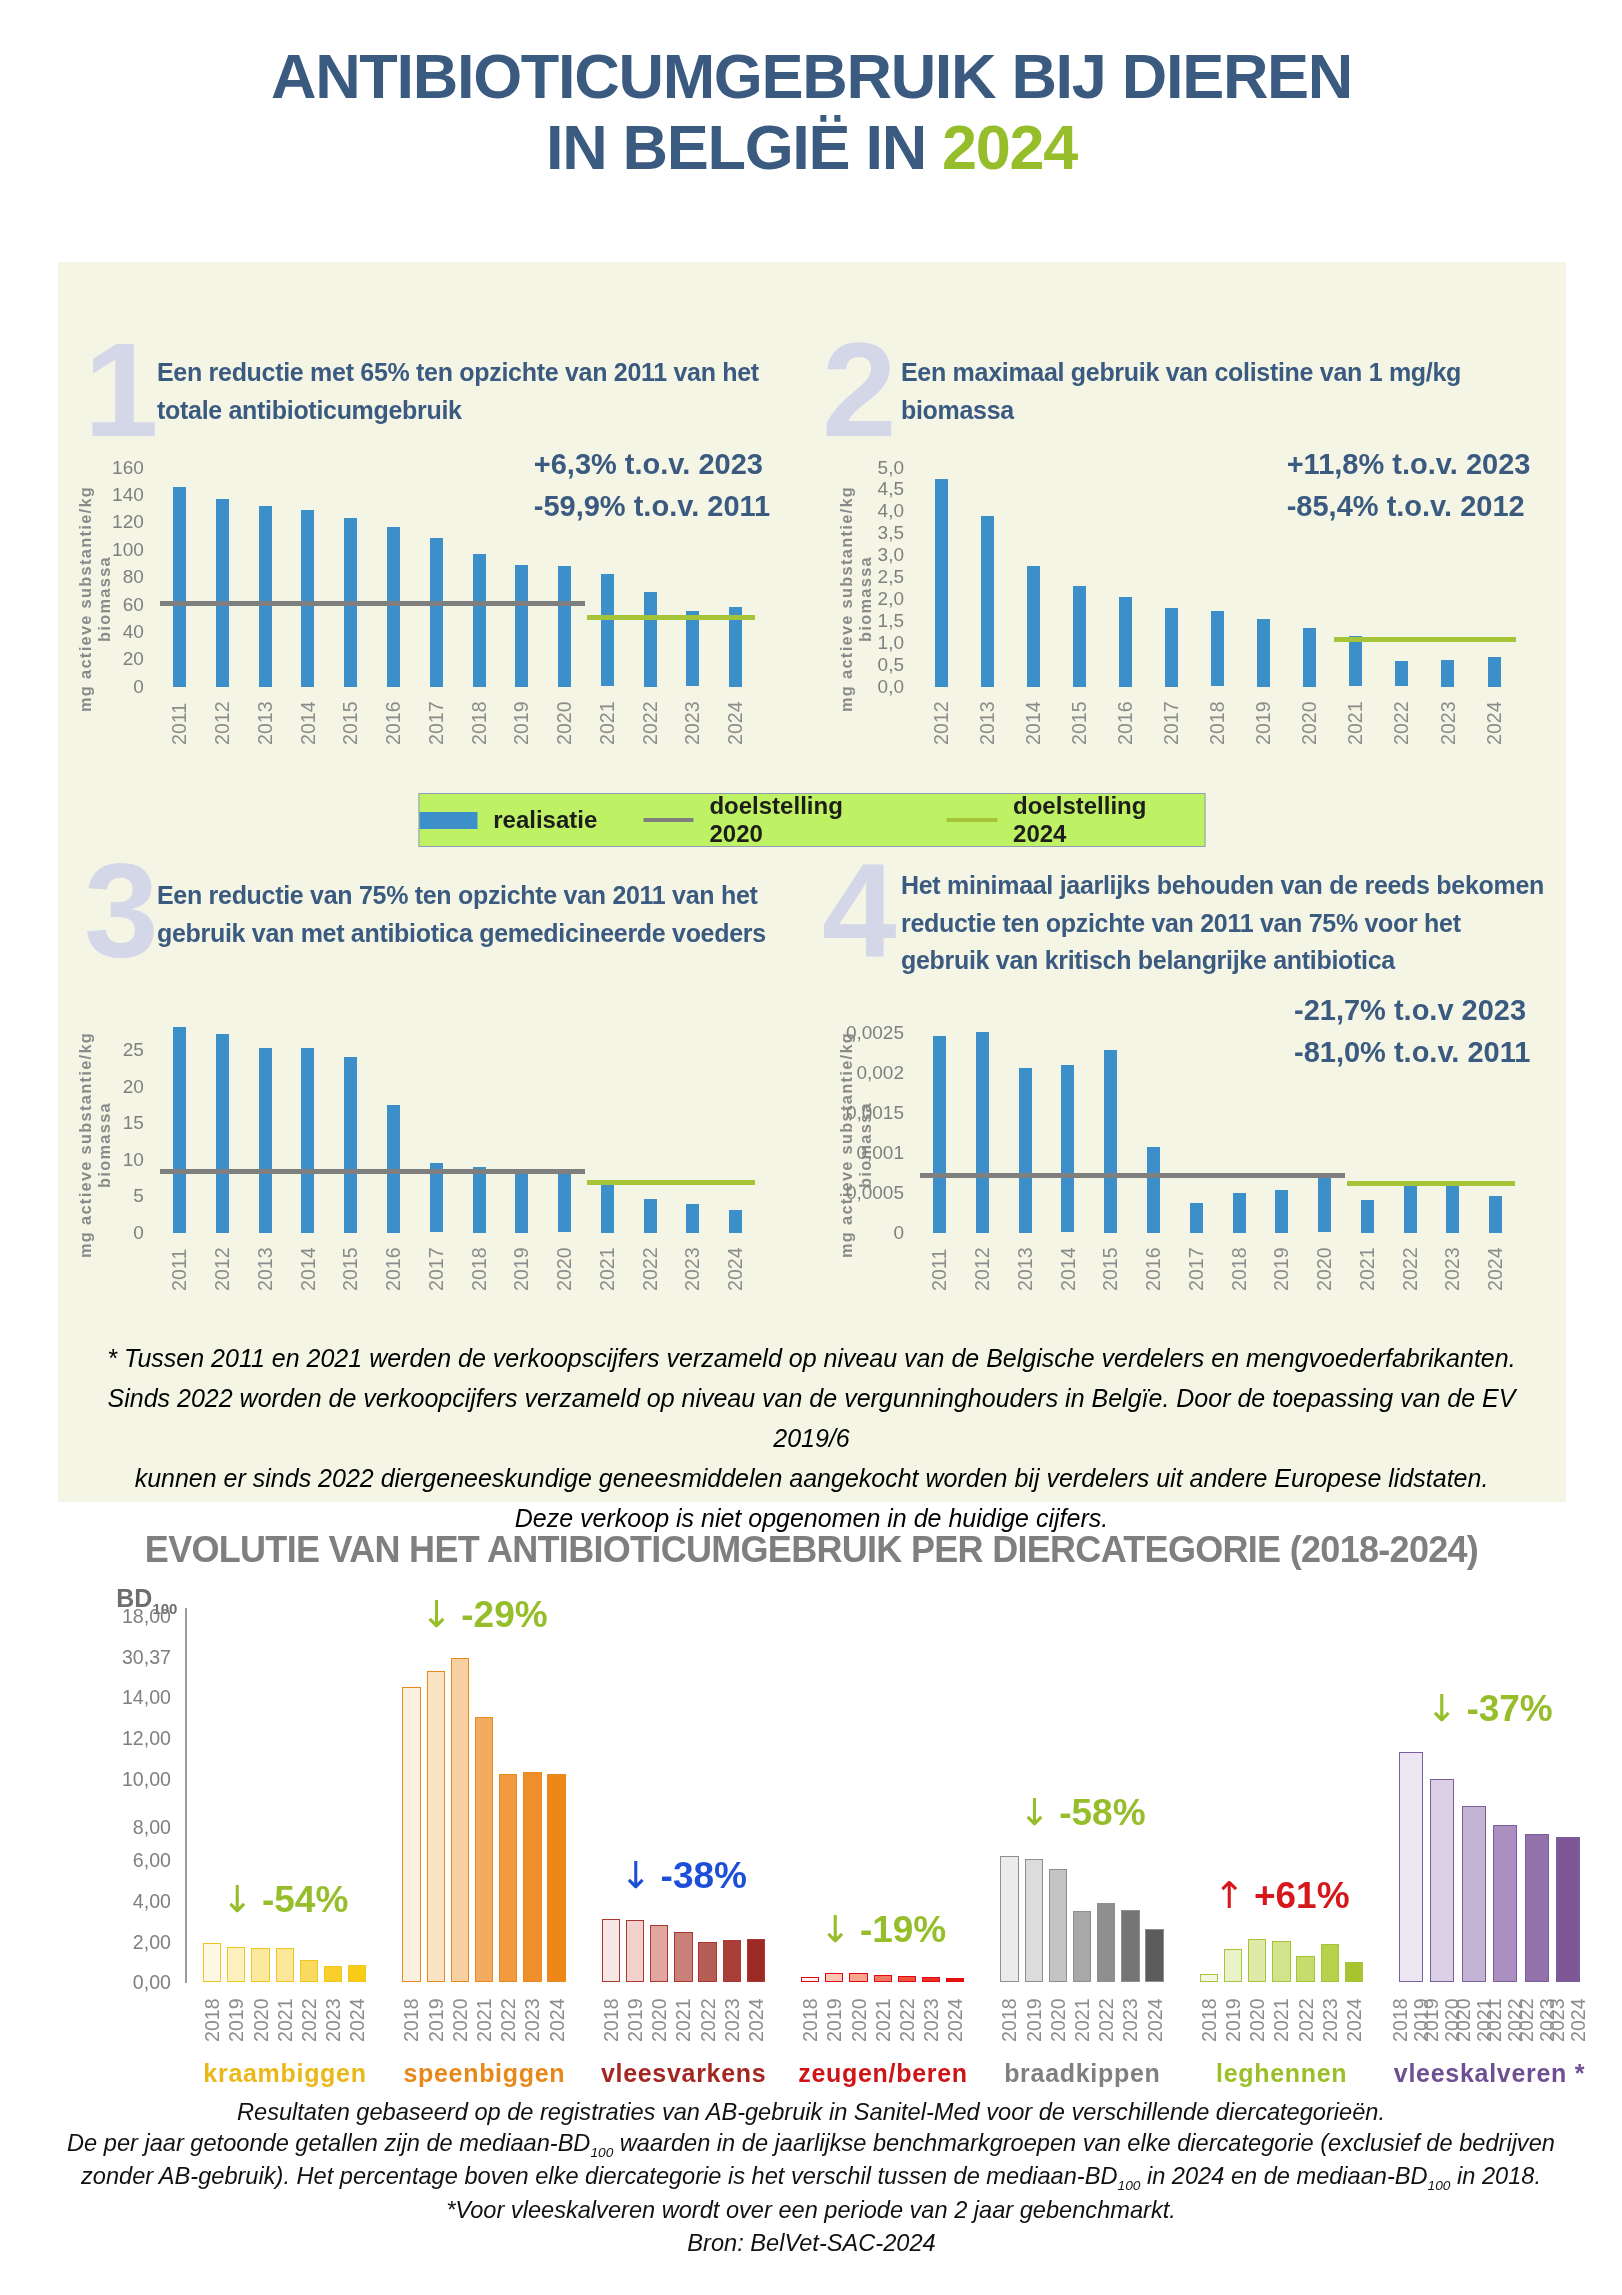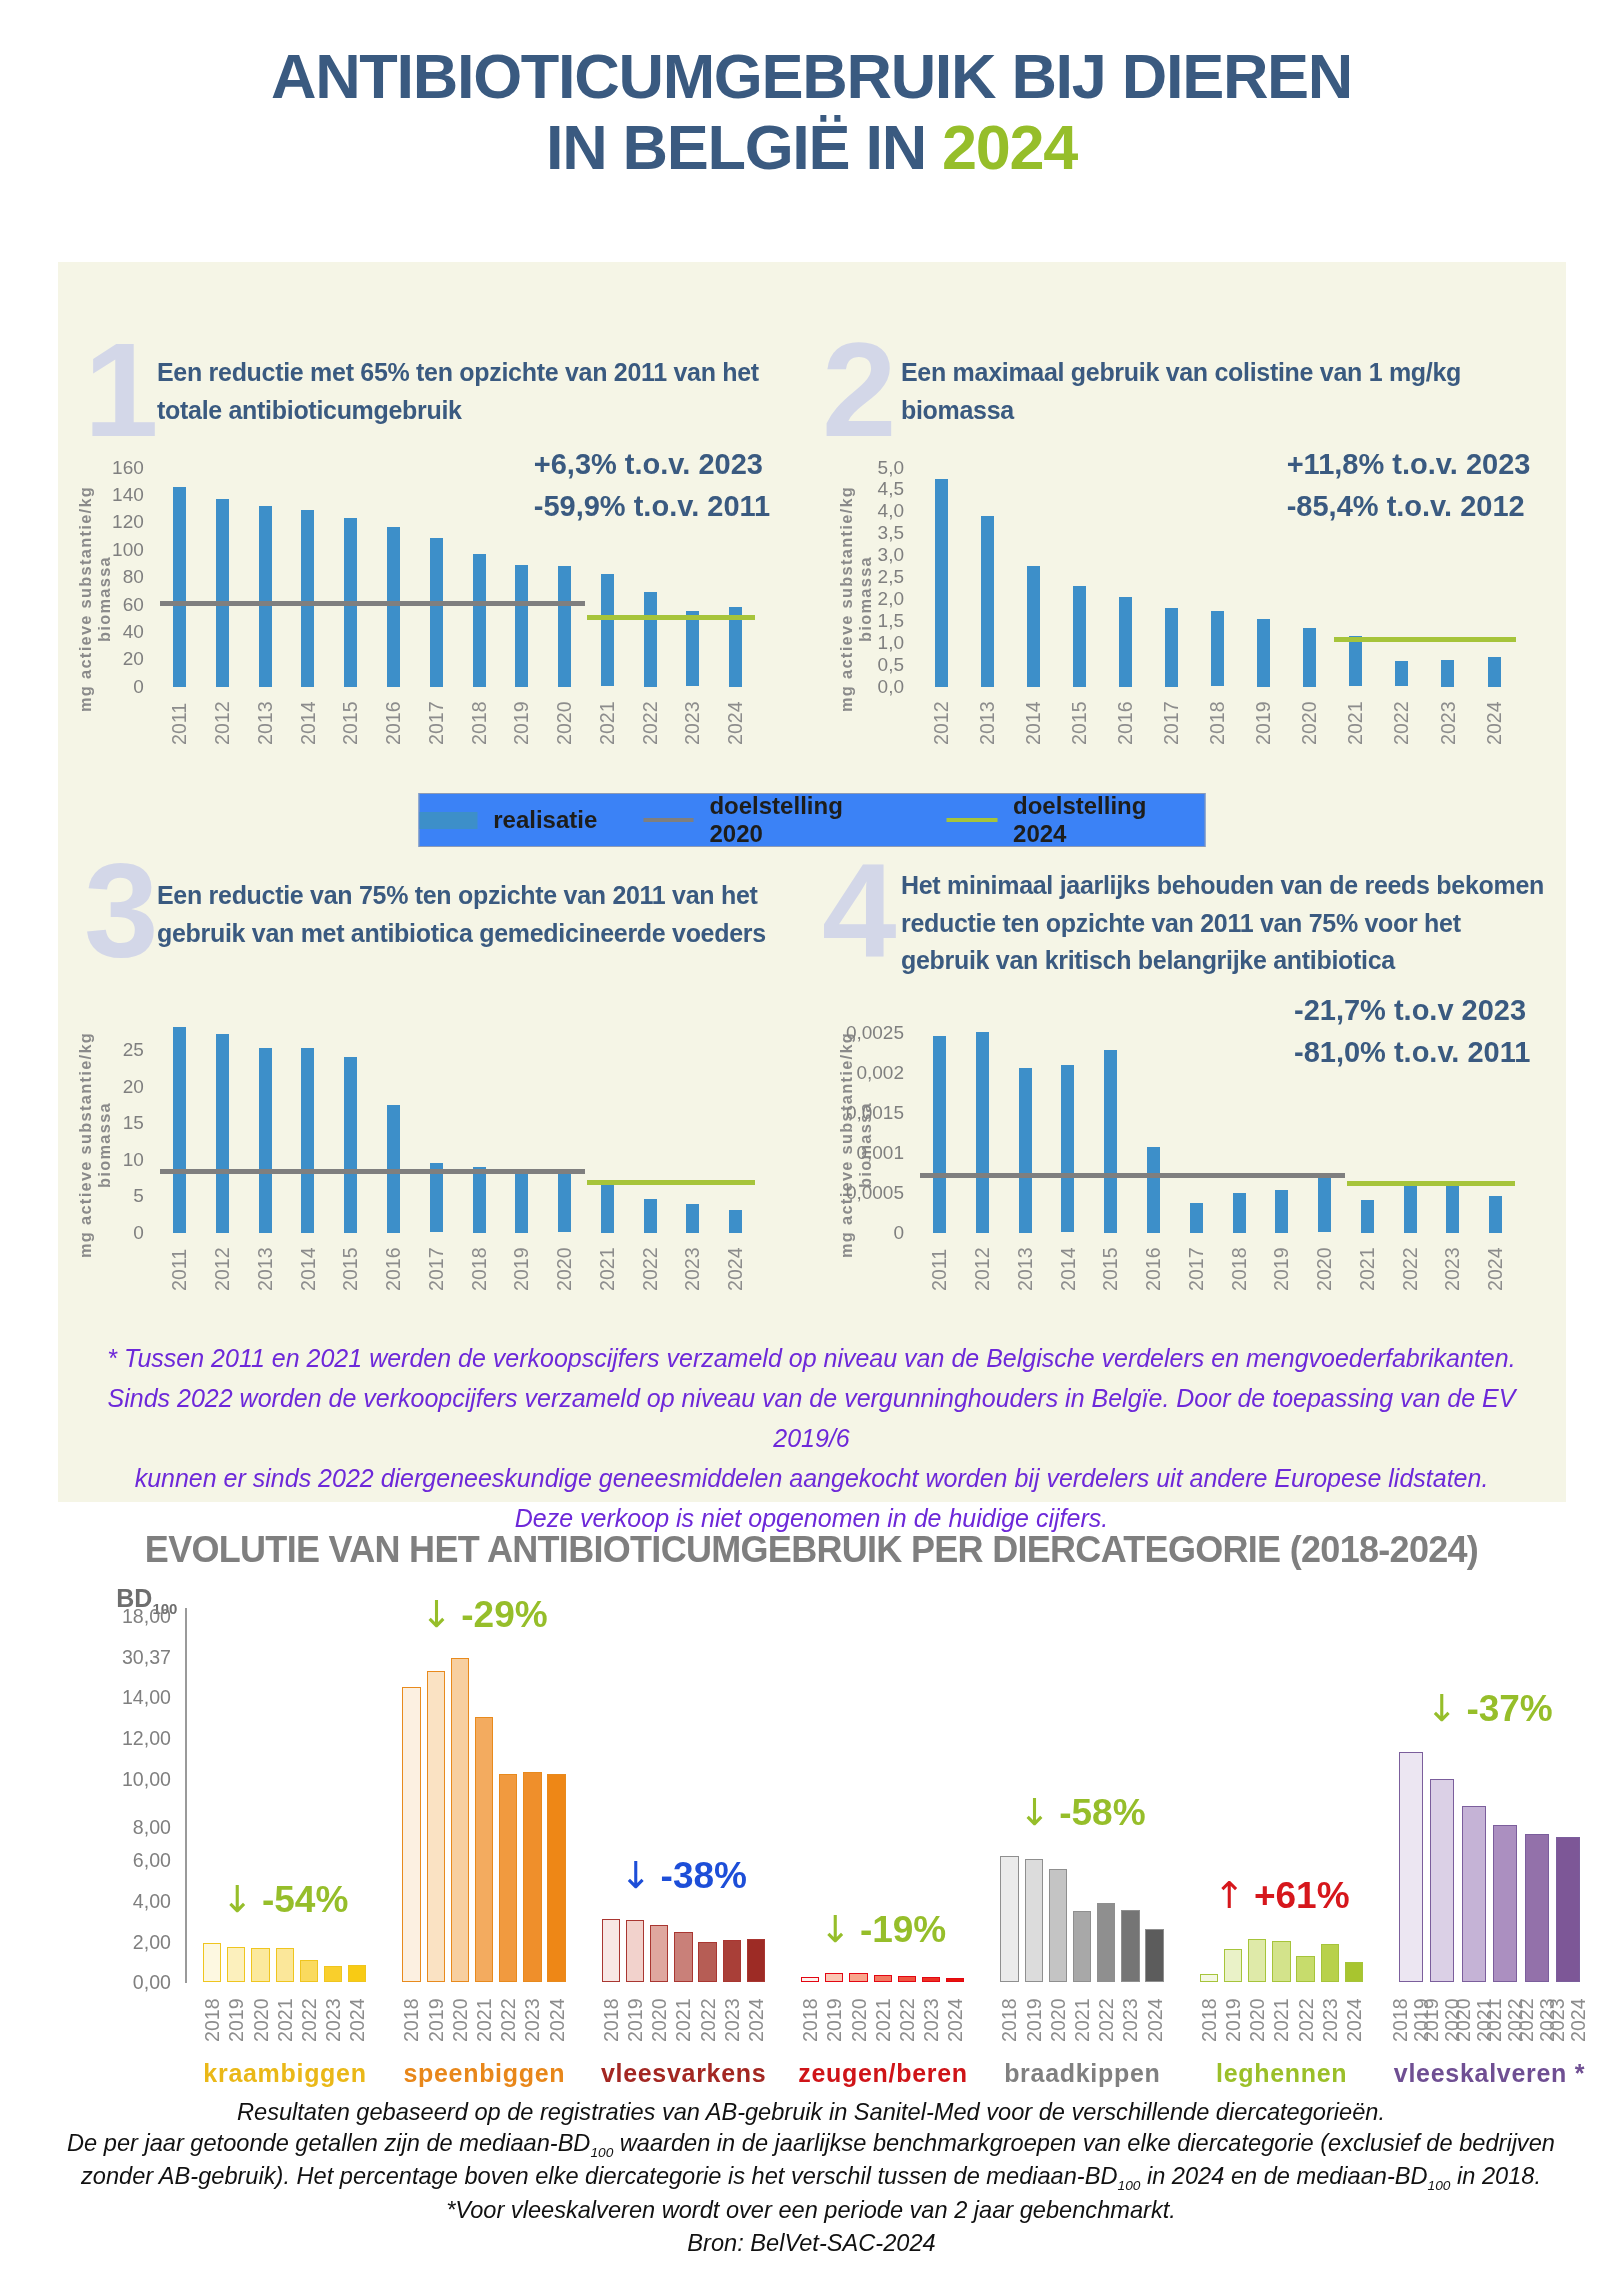--- a/index.html
+++ b/index.html
@@ -33,28 +33,28 @@
   .tick{position:absolute;text-align:right;font-size:19px;color:#7f7f7f;}
   .bar{position:absolute;background:#3d8fc9;}
   .tline{position:absolute;height:4.6px;}
   .yr-lab{position:absolute;writing-mode:vertical-rl;transform:rotate(180deg);
     font-size:19.6px;color:#8c8c8c;line-height:1.05;height:52px;white-space:pre-line;}
   .tann{position:absolute;right:2.6px;top:-5.2px;font-size:29px;font-weight:bold;color:#3a5a80;
     line-height:1.45;white-space:nowrap;text-align:left;}
 
   
   .legend{position:absolute;left:50%;transform:translateX(-50%);top:531px;width:785px;height:52px;
-    background:#3b82f6;border:1.3px solid #8d9bb5;display:flex;align-items:center;justify-content:center;gap:46px;}
+    background:#bef264;border:1.3px solid #8d9bb5;display:flex;align-items:center;justify-content:center;gap:46px;}
   .leg-item{display:flex;align-items:center;gap:15.7px;}
   .leg-swatch-bar{width:58px;height:17px;}
   .leg-swatch-line{width:51px;height:4.6px;}
   .leg-label{font-size:24px;font-weight:bold;color:#1d1d1b;}
 
   .footnote1{position:absolute;left:26px;top:1076px;width:1455px;text-align:center;
-    font-style:italic;font-size:25px;color:#6d28d9;line-height:1.6;}
+    font-style:italic;font-size:25px;color:#000000;line-height:1.6;}
 
   
   .bottom-title{position:absolute;left:0;top:1529px;width:100%;text-align:center;
     font-size:36px;font-weight:bold;letter-spacing:-0.7px;color:#7f7f7f;}
   .bchart{position:absolute;left:98px;top:1580px;width:1492px;height:530px;}
   .bdlab{position:absolute;left:18.3px;top:3.9px;font-size:25px;font-weight:bold;color:#6e6e6e;}
   .bdlab .sub100{font-size:15px;vertical-align:-6.5px;}
   .btick{position:absolute;left:0;width:73px;text-align:right;font-size:19.6px;color:#7f7f7f;}
   .baxis{position:absolute;left:87px;top:27.5px;width:2px;background:#9a9a9a;}
   .bgroups{position:absolute;left:105px;top:36px;width:1377px;height:366px;

